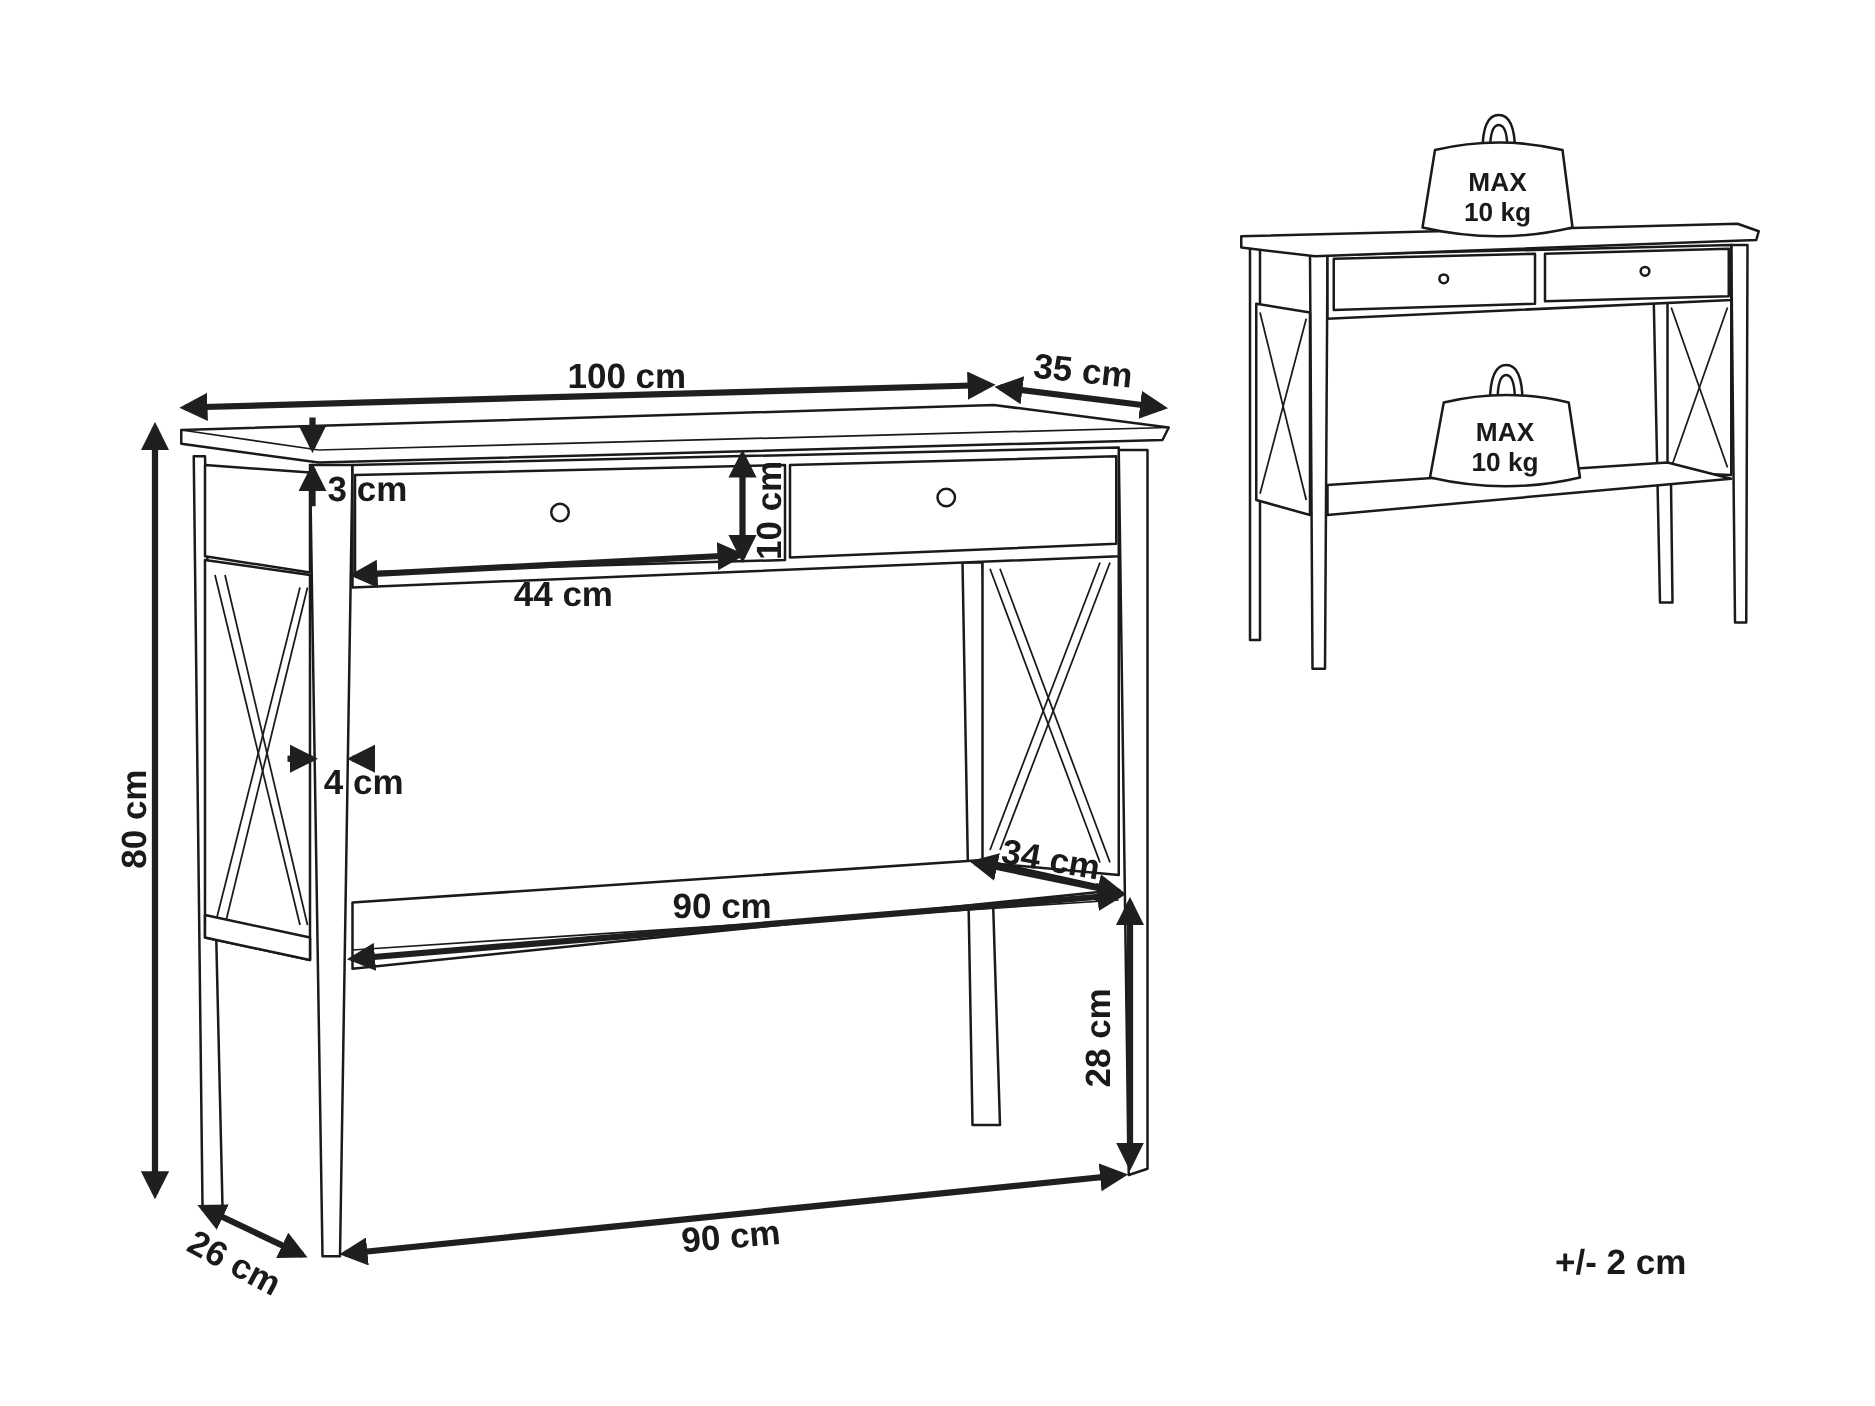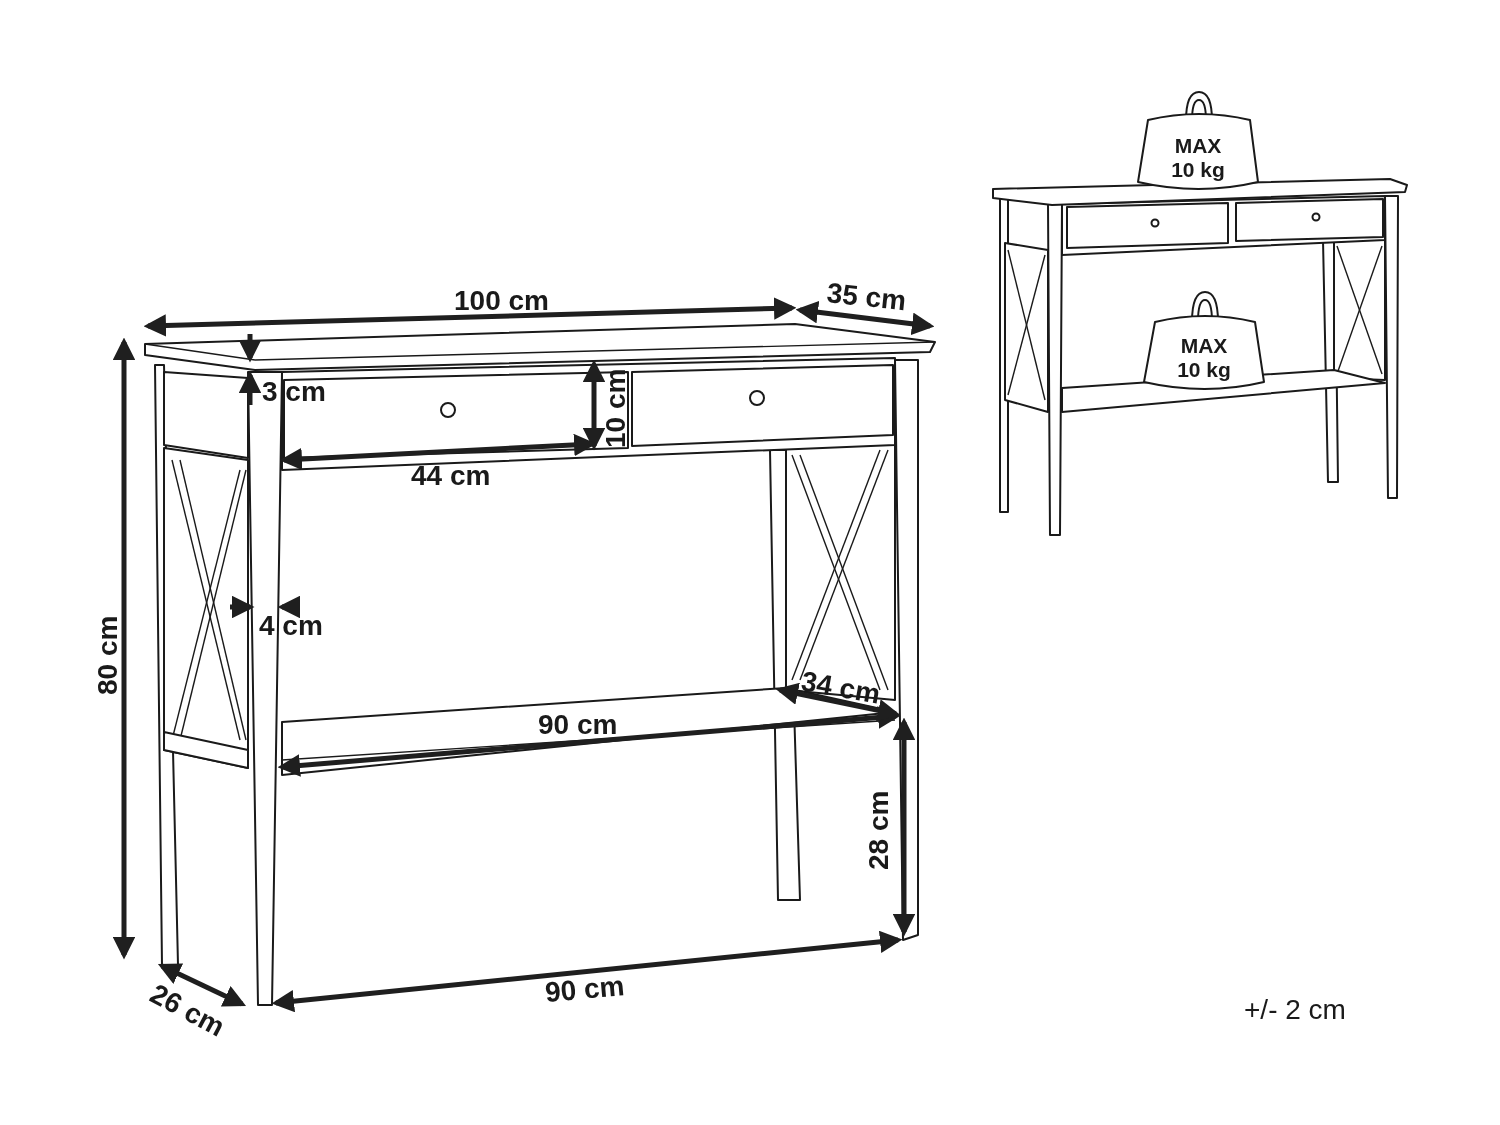--- a/index.html
+++ b/index.html
@@ -6,21 +6,21 @@
   body { width: 1500px; height: 1125px; position: relative; overflow: hidden;
          font-family: "Liberation Sans", "DejaVu Sans", sans-serif; }
   svg { position: absolute; left: 0; top: 0; }
   .ln { fill: #ffffff; stroke: #1a1a1a; stroke-width: 2; stroke-linejoin: round; }
   .thin { fill: none; stroke: #1a1a1a; stroke-width: 1.4; }
   .dim { stroke: #1f1f1f; stroke-width: 5; fill: none; }
   .lbl { font-family: "Liberation Sans", "DejaVu Sans", sans-serif; font-weight: bold;
          font-size: 28px; fill: #1a1a1a; }
   .wlbl { font-family: "Liberation Sans", "DejaVu Sans", sans-serif; font-weight: bold;
           font-size: 21px; fill: #1a1a1a; text-anchor: middle; }
-  .tol { position: absolute; left: 1244px; top: 994px; font-weight: normal; font-size: 28px;
+  .tol { position: absolute; left: 1244px; top: 994px; font-weight: bold; font-size: 28px;
          color: #1a1a1a; font-family: "Liberation Sans", sans-serif; }
 </style>
 </head>
 <body>
 
 <svg width="1500" height="1125" viewBox="0 0 1500 1125">
   <defs>
     <marker id="ah" viewBox="0 0 10 10" refX="8" refY="5" markerWidth="4.5" markerHeight="4.5" orient="auto-start-reverse">
       <path d="M0,0 L10,5 L0,10 z" fill="#1f1f1f"></path>
     </marker>

